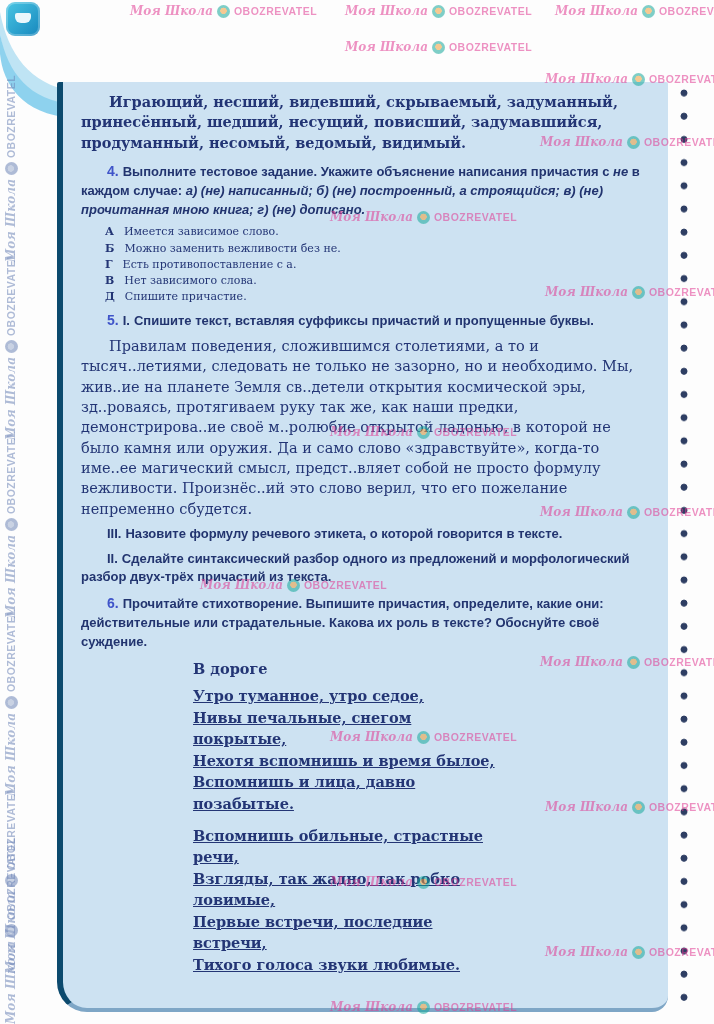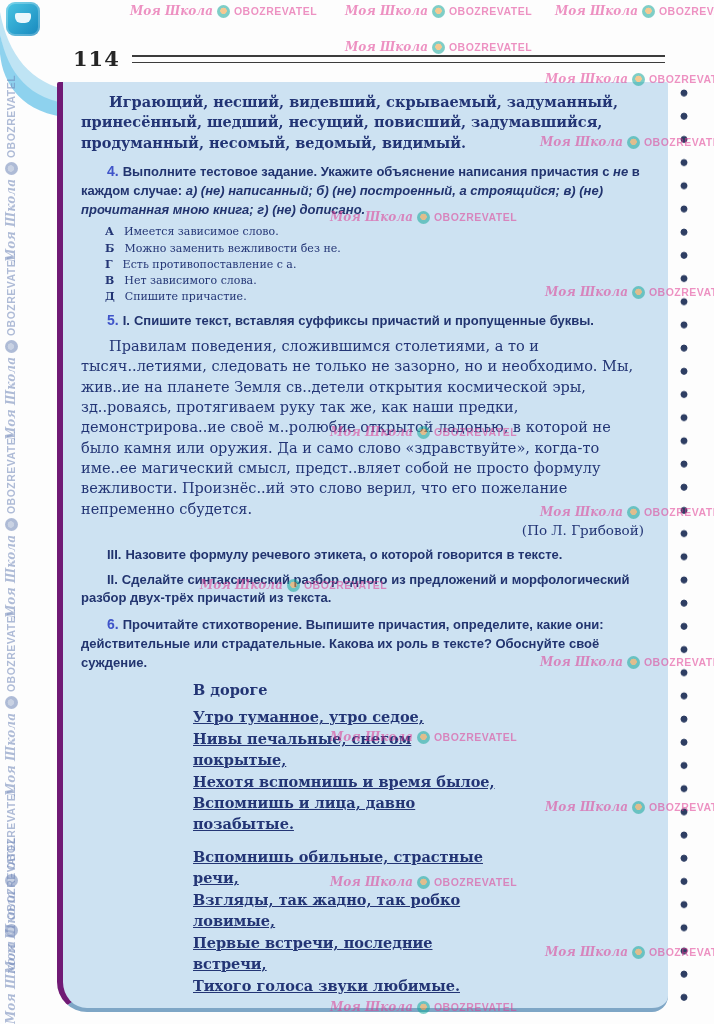--- a/index.html
+++ b/index.html
@@ -13,21 +13,21 @@
     background:#eaf7fc;border-radius:2px 2px 6px 6px;}
   .corner-wave{position:absolute;left:0;top:12px;}
 
   
   .page-header{position:absolute;left:73px;top:46px;width:592px;display:flex;align-items:center;}
   .page-num{font-weight:bold;font-size:21px;color:#262626;letter-spacing:1px;}
   .header-rule{flex:1;margin-left:12px;height:5px;border-top:2.5px solid #3c3c3c;border-bottom:1px solid #3c3c3c;}
 
   
   .content{position:absolute;left:57px;top:82px;width:611px;height:930px;box-sizing:border-box;
-    background:#cde2f2;border-left:6px solid #701a75;border-bottom:4px solid #7ea6c6;
+    background:#cde2f2;border-left:6px solid #0c4a6e;border-bottom:4px solid #7ea6c6;
     border-radius:2px 2px 16px 30px;padding:10px 16px 6px 18px;color:#233575;}
   .content p{margin:0;}
 
   .serif{font-size:14.5px;line-height:1.4;color:#233575;}
   .bold-list{font-weight:bold;text-indent:28px;margin-bottom:8px !important;}
 
   .instr{font-family:"Liberation Sans",sans-serif;font-size:13px;line-height:1.45;font-weight:bold;
     color:#22346f;text-indent:26px;margin:6px 0 5px 0 !important;}
   .ex-num{color:#3f54c9;font-weight:bold;font-size:14px;margin-right:4px;}
   .roman{font-weight:bold;margin-right:4px;}
@@ -63,24 +63,20 @@
 <body>
 
 <div class="page">
 
   <div class="app-icon"></div>
   <svg class="corner-wave" width="80" height="112" viewBox="0 0 80 112">
     <path d="M0,0 C8,42 30,72 72,79 L72,92 C26,89 6,60 0,22 Z" fill="#bfe4f4"></path>
     <path d="M0,22 C8,62 30,88 72,92 L72,106 C22,102 3,72 0,42 Z" fill="#8ed2ee"></path>
   </svg>
 
-  <div class="page-header">
-    <span class="page-num">114</span>
-    <span class="header-rule"></span>
-  </div>
 
   <div class="content serif">
 
     <p class="bold-list">Играющий, несший, видевший, скрываемый, задуманный, принесённый, шедший, несущий, повисший, задумавшийся, продуманный, несомый, ведомый, видимый.</p>
 
     <p class="instr">
       <span class="ex-num">4.</span><span>Выполните тестовое задание. Укажите объяснение написания причастия с </span><span class="it">не</span><span> в каждом случае: </span><span class="it">а) (не) написанный; б) (не) построенный, а строящийся; в) (не) прочитанная мною книга; г) (не) дописано.</span>
     </p>
 
     <div class="options">
@@ -89,21 +85,20 @@
       <p><span class="opt-letter">Г</span><span>Есть противопоставление с а.</span></p>
       <p><span class="opt-letter">В</span><span>Нет зависимого слова.</span></p>
       <p><span class="opt-letter">Д</span><span>Спишите причастие.</span></p>
     </div>
 
     <p class="instr">
       <span class="ex-num">5.</span><span class="roman">I.</span><span>Спишите текст, вставляя суффиксы причастий и пропущенные буквы.</span>
     </p>
 
     <p class="bodytext">Правилам поведения, сложившимся столетиями, а то и тысяч..летиями, следовать не только не зазорно, но и необходимо. Мы, жив..ие на планете Земля св..детели открытия космической эры, зд..роваясь, протягиваем руку так же, как наши предки, демонстрирова..ие своё м..ролюбие открытой ладонью, в которой не было камня или оружия. Да и само слово «здравствуйте», когда-то име..ее магический смысл, предст..вляет собой не просто формулу вежливости. Произнёс..ий это слово верил, что его пожелание непременно сбудется.</p>
-    <p class="attribution">(По Л. Грибовой)</p>
 
     <p class="instr">
       <span class="roman">III.</span><span>Назовите формулу речевого этикета, о которой говорится в тексте.</span>
     </p>
 
     <p class="instr">
       <span class="roman">II.</span><span>Сделайте синтаксический разбор одного из предложений и морфологический разбор двух-трёх причастий из текста.</span>
     </p>
 
     <p class="instr">

